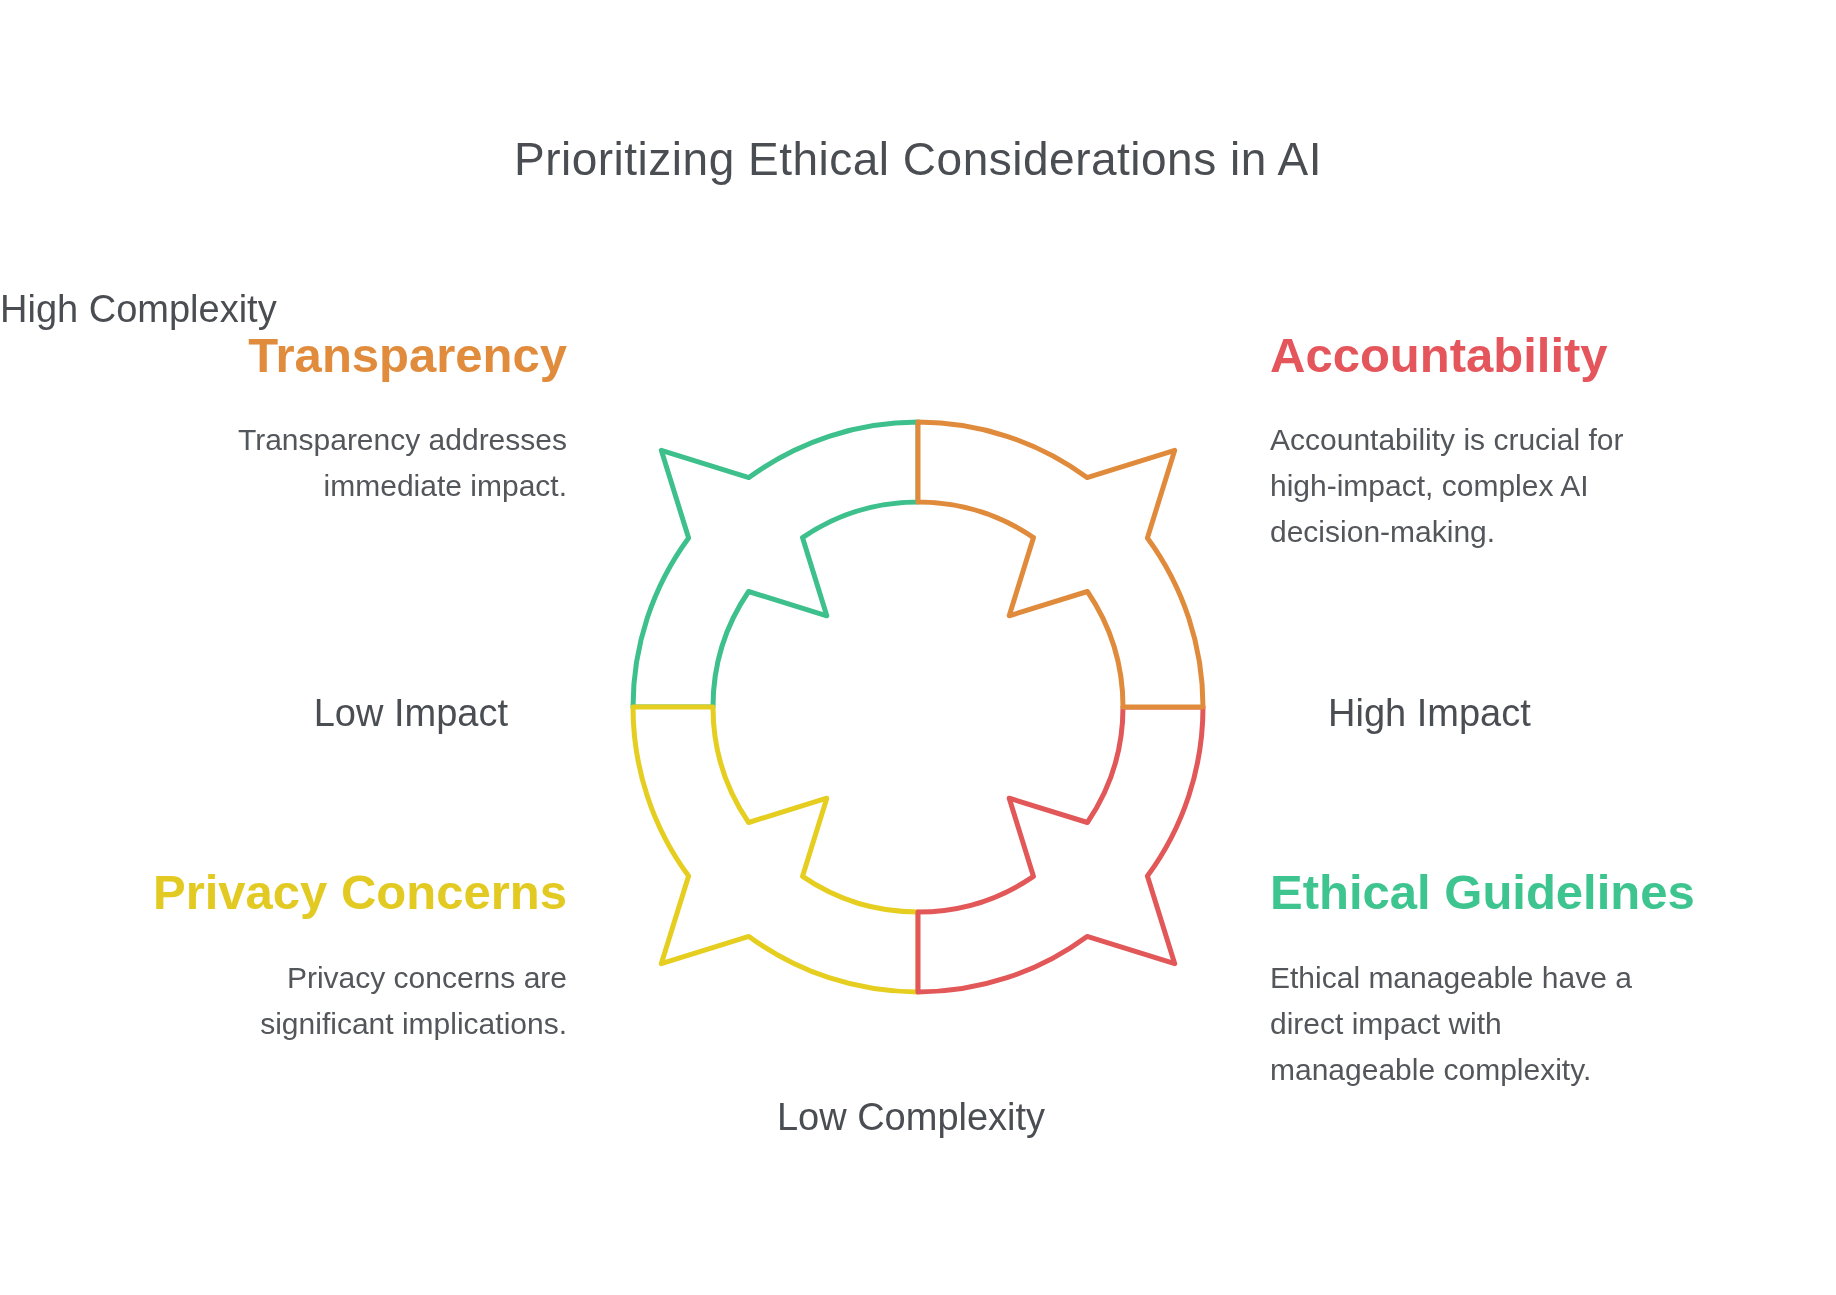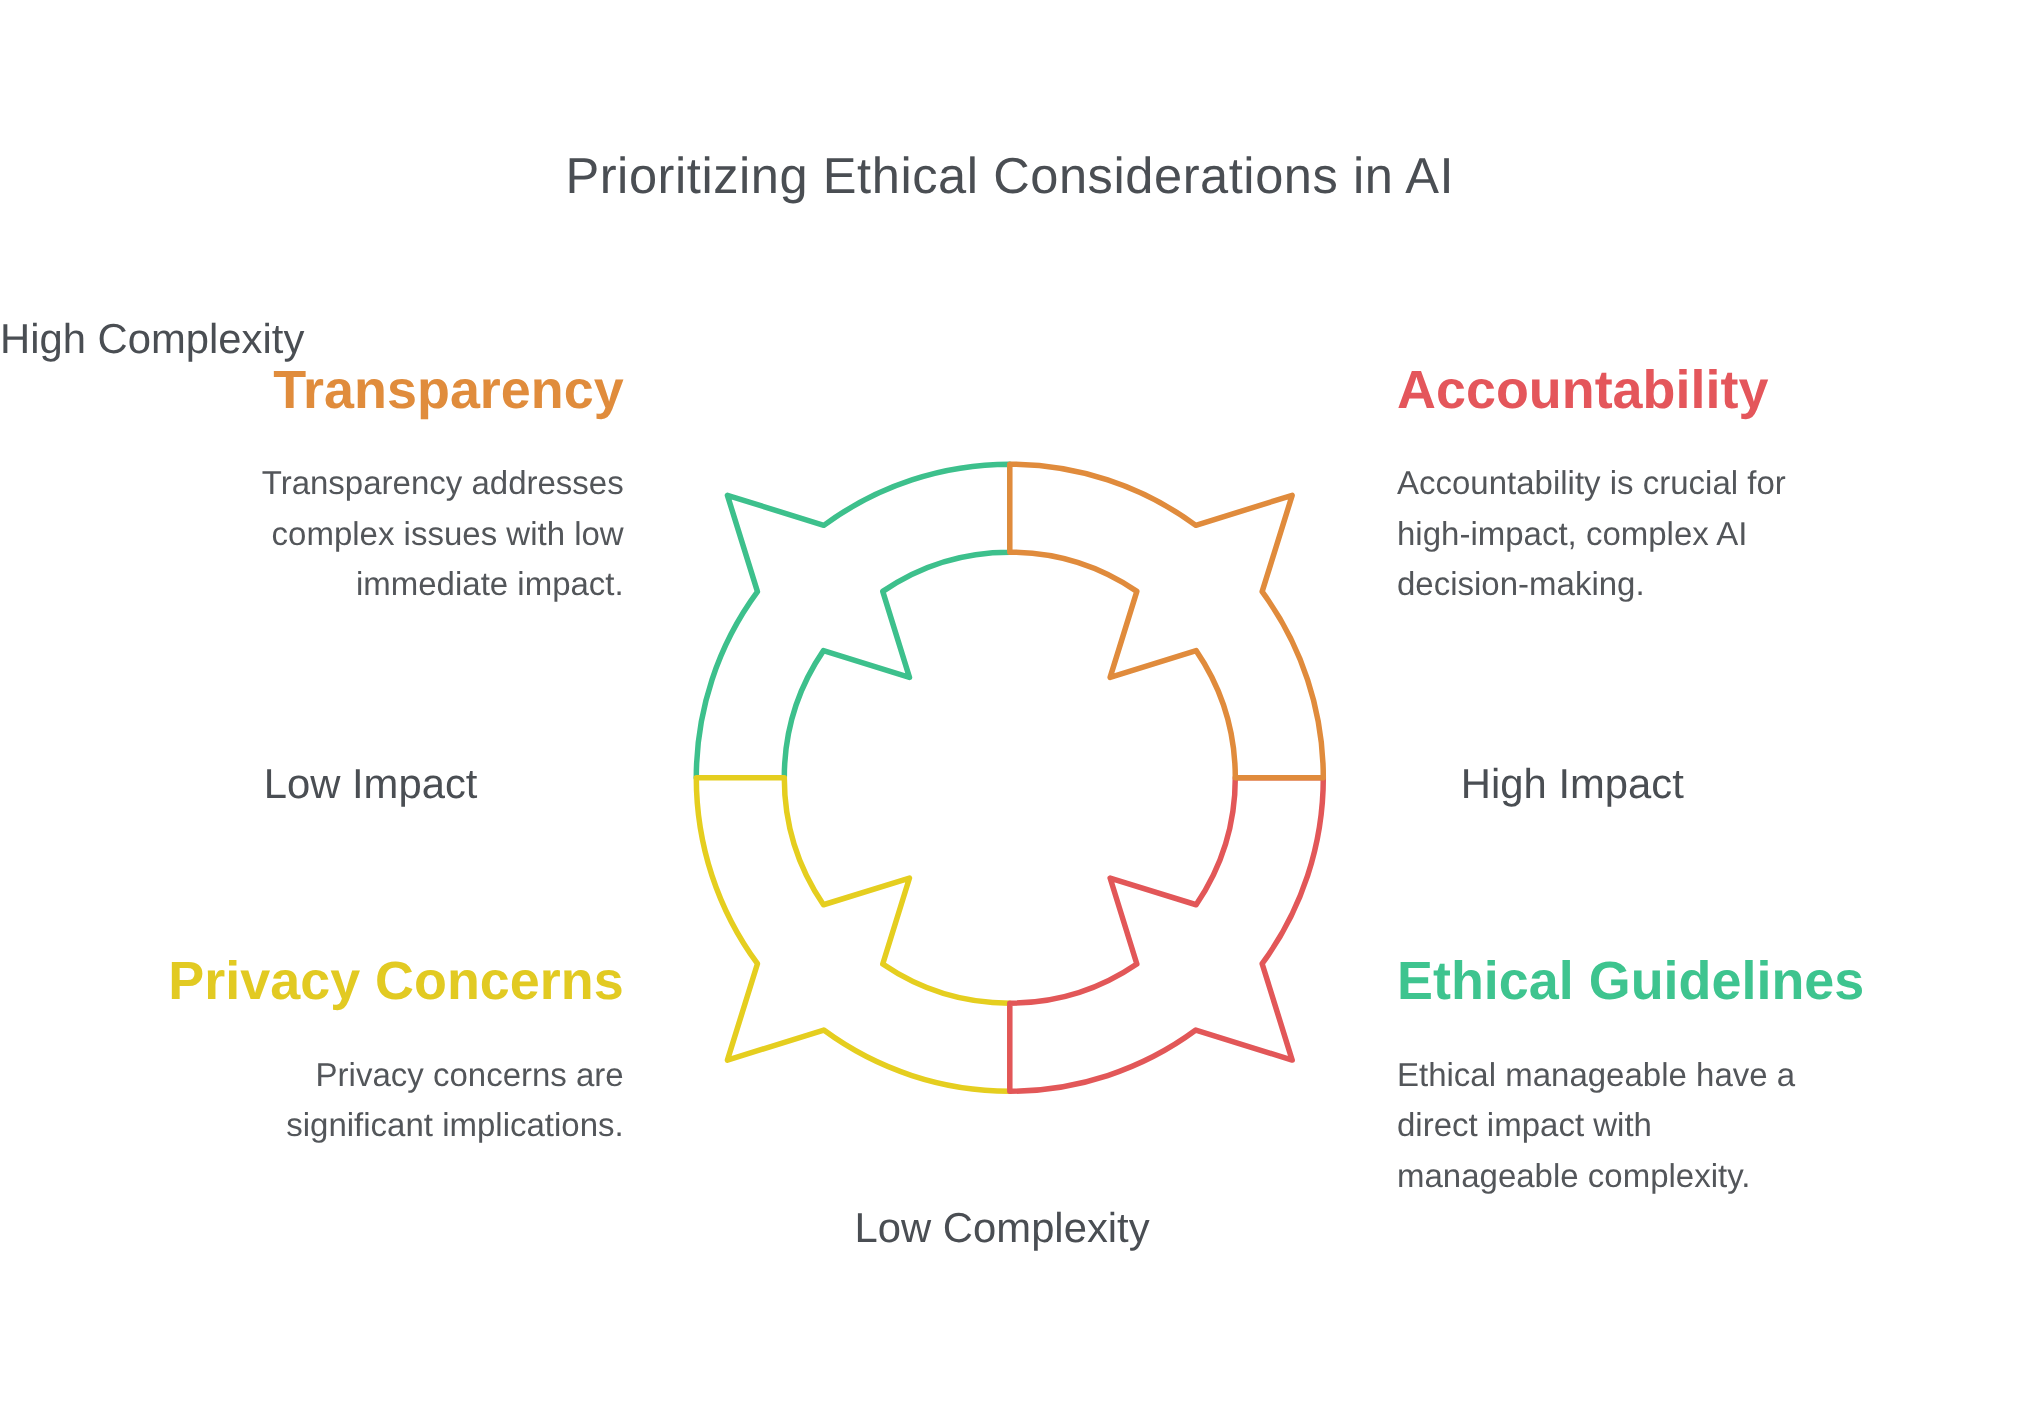--- a/index.html
+++ b/index.html
@@ -9,21 +9,21 @@
     overflow:hidden;
   }
   .abs{position:absolute;}
   .page-title{
     left:0;top:132px;width:1836px;text-align:center;
     font-size:46px;color:#4A4E53;letter-spacing:0.5px;
   }
   .axis-label{font-size:38px;color:#4A4E53;white-space:nowrap;}
   .axis-top{left:0;top:288px;width:1836px;}
   .axis-bottom{left:0;top:1096px;width:1822px;text-align:center;}
-  .axis-left{right:1402px;top:692px;text-align:right;}
+  .axis-left{right:1328px;top:692px;text-align:right;}
   .axis-right{left:1328px;top:692px;}
   .col-left{right:1269px;width:560px;text-align:right;}
   .col-right{left:1270px;width:560px;text-align:left;}
   .quad-heading{font-size:49px;font-weight:bold;line-height:50px;white-space:nowrap;}
   .row1-heading{top:330px;}
   .row2-heading{top:867px;}
   .quad-desc{font-size:30px;line-height:46px;color:#53565A;}
   .row1-desc{top:417px;}
   .row2-desc{top:955px;}
   .desc-line{white-space:nowrap;}
@@ -35,21 +35,20 @@
 <div class="abs page-title">Prioritizing Ethical Considerations in AI</div>
 
 <div class="abs axis-label axis-top">High Complexity</div>
 <div class="abs axis-label axis-bottom">Low Complexity</div>
 <div class="abs axis-label axis-left">Low Impact</div>
 <div class="abs axis-label axis-right">High Impact</div>
 
 <div class="abs col-left quad-heading row1-heading" style="color: rgb(224, 140, 60);">Transparency</div>
 <div class="abs col-left quad-desc row1-desc">
   <div class="desc-line">Transparency addresses</div>
-  <div class="desc-line">complex issues with low</div>
   <div class="desc-line">immediate impact.</div>
 </div>
 
 <div class="abs col-right quad-heading row1-heading" style="color: rgb(228, 86, 91);">Accountability</div>
 <div class="abs col-right quad-desc row1-desc">
   <div class="desc-line">Accountability is crucial for</div>
   <div class="desc-line">high-impact, complex AI</div>
   <div class="desc-line">decision-making.</div>
 </div>
 

